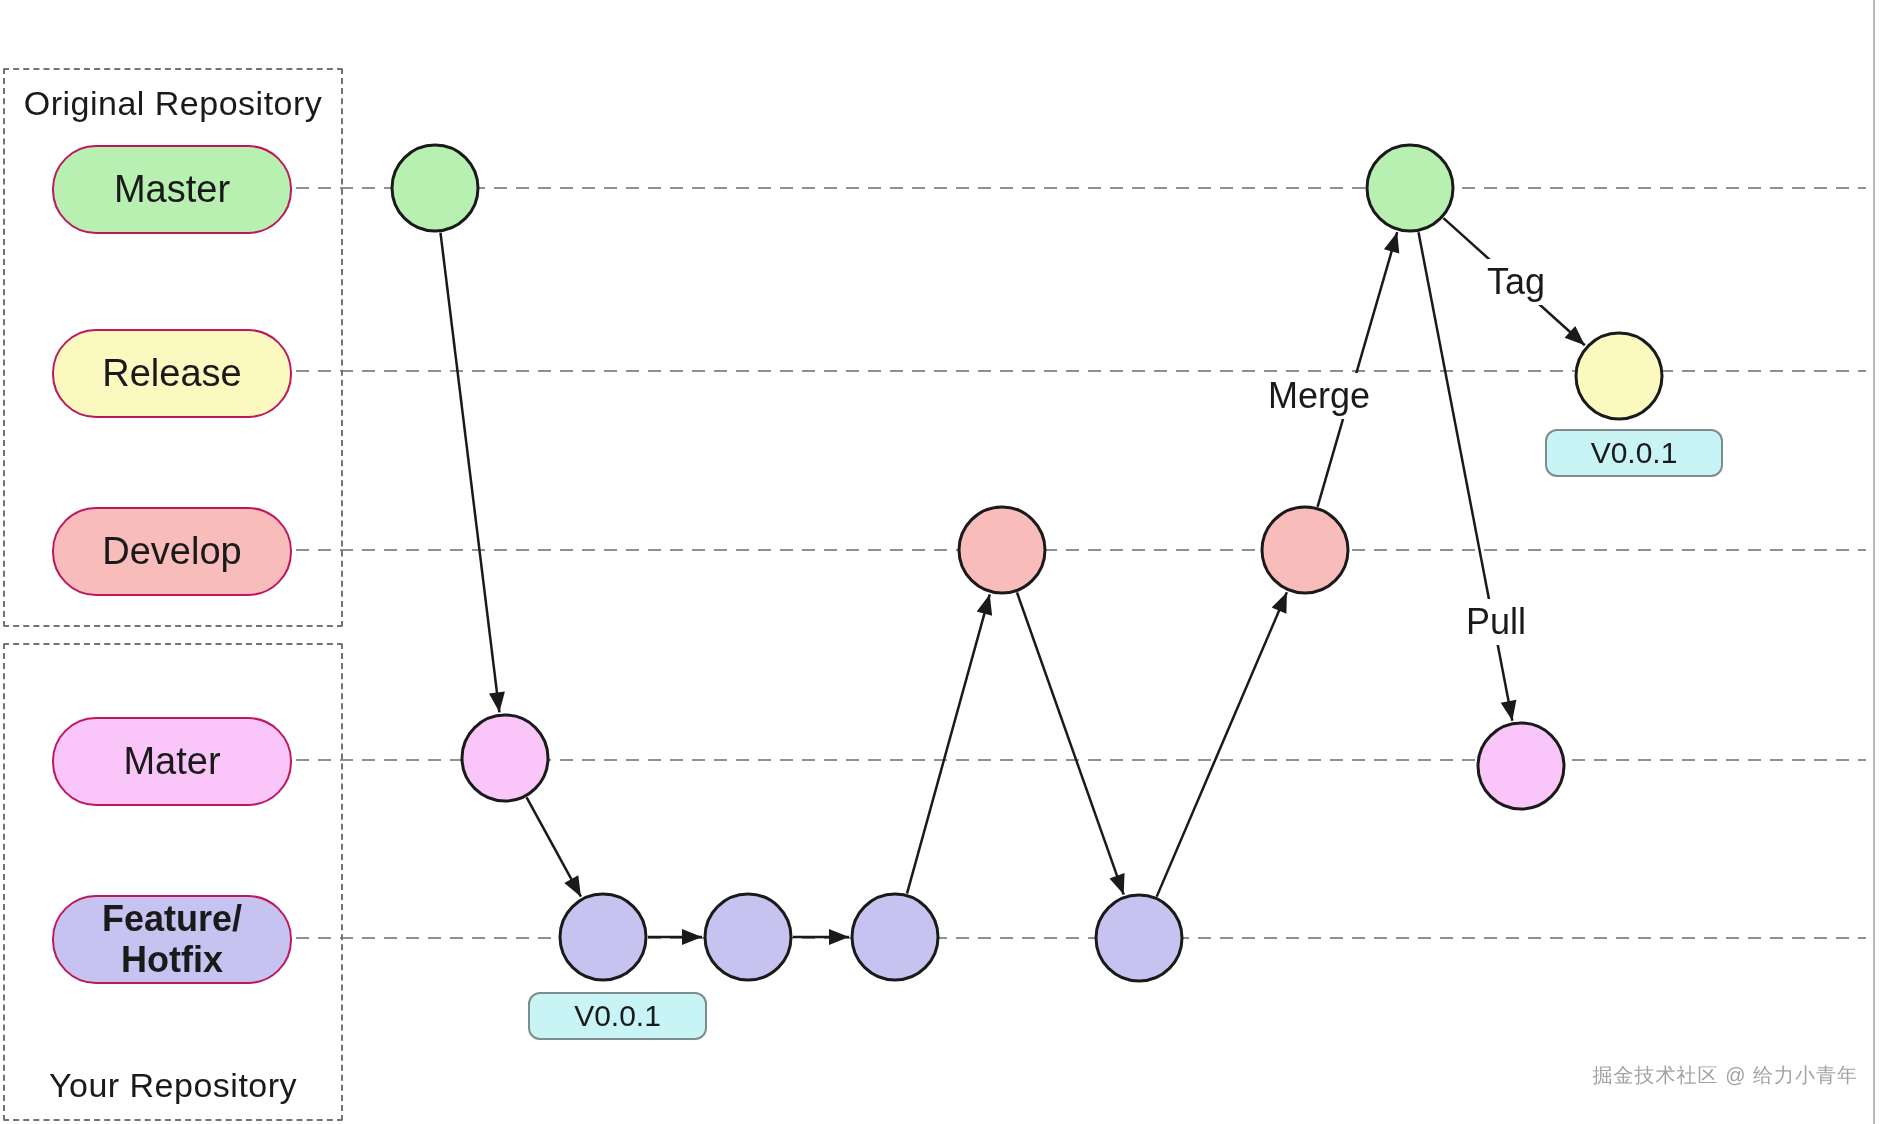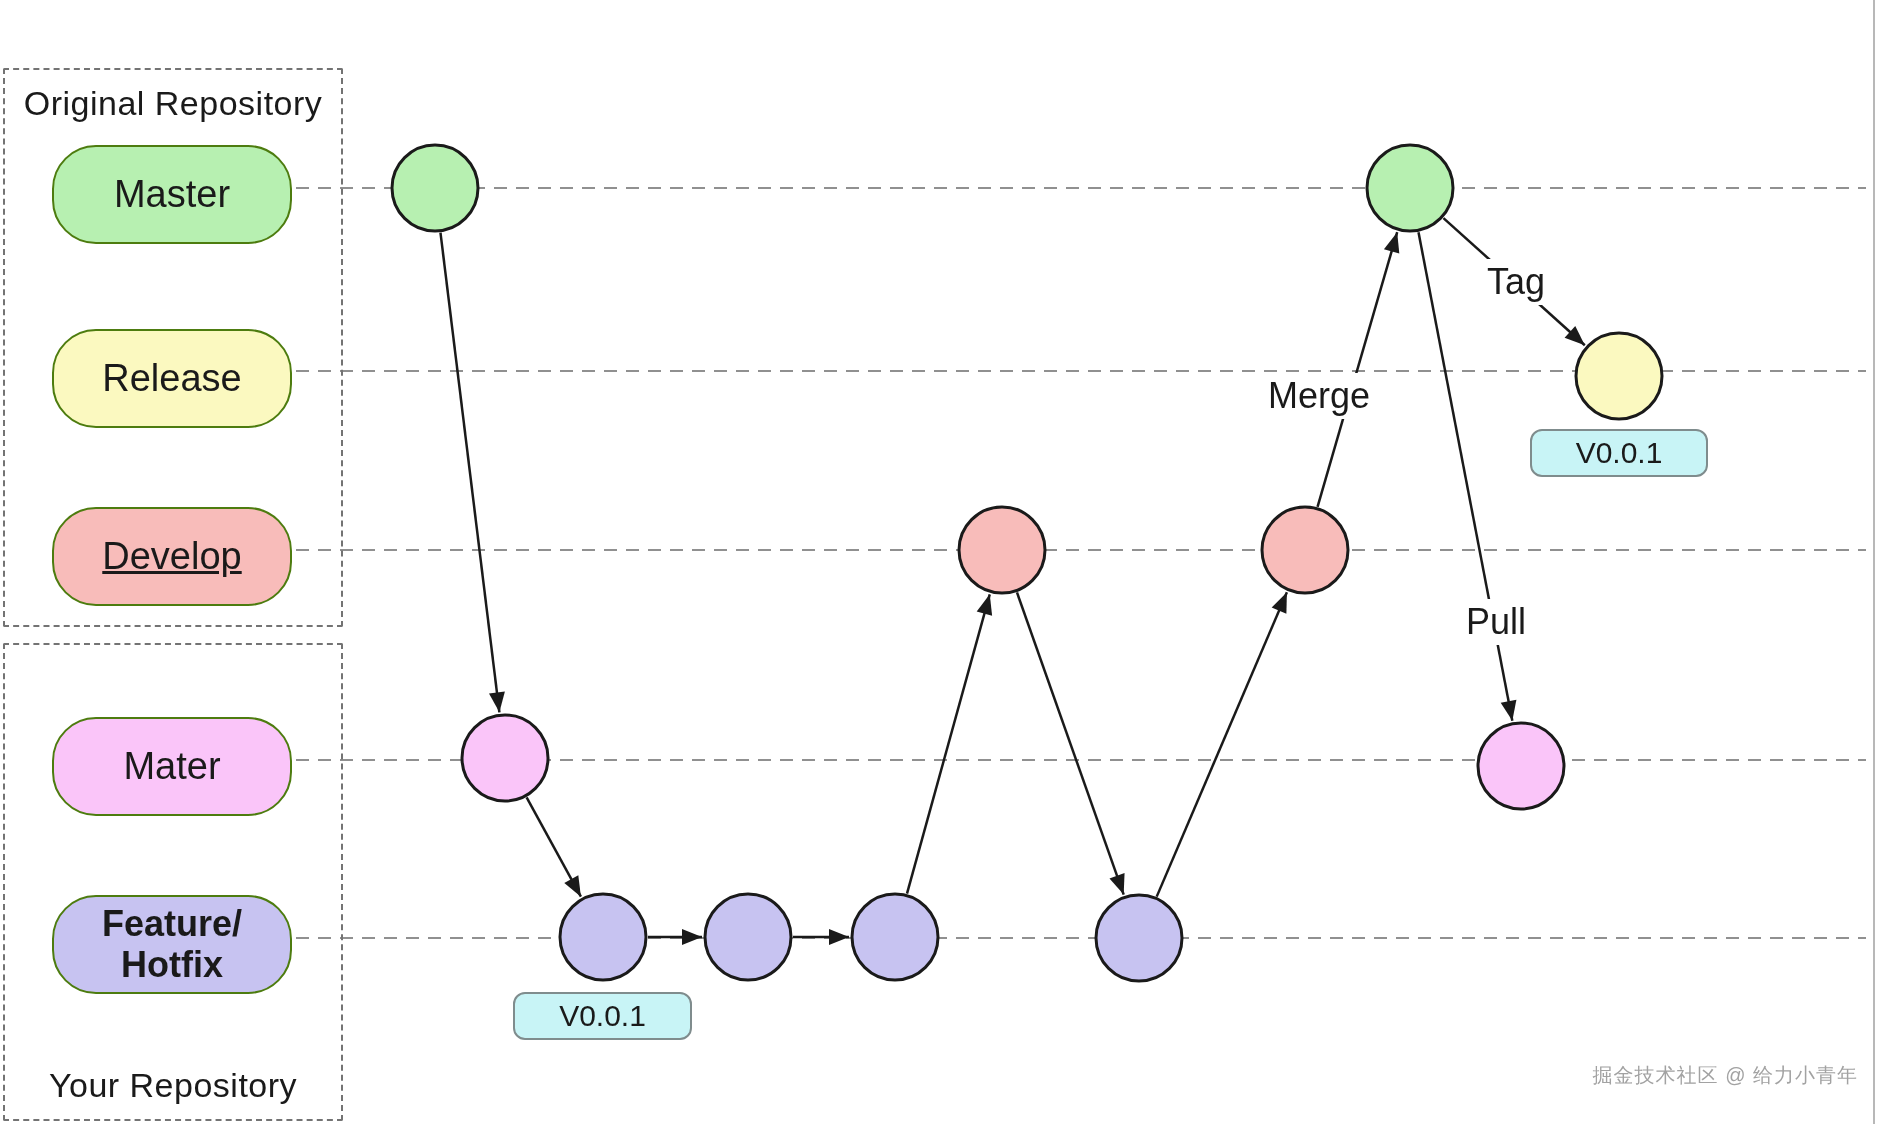--- a/index.html
+++ b/index.html
@@ -8,38 +8,38 @@
     font-family:"Liberation Sans", sans-serif;color:#1a1a1a;overflow:hidden;
   }
   #diagram-svg{position:absolute;left:0;top:0;z-index:1;}
   .panel{position:absolute;border:2px dashed #737373;border-radius:2px;z-index:2;background:transparent;}
   .panel-original{left:3px;top:68px;width:336px;height:555px;}
   .panel-yours{left:3px;top:643px;width:336px;height:474px;}
   .panel-title{position:absolute;left:0;width:100%;text-align:center;font-size:34px;letter-spacing:0.5px;}
   .panel-title.top{top:14px;}
   .panel-title.bottom{bottom:14px;}
   .pill{
-    position:absolute;left:52px;width:240px;height:99px;box-sizing:border-box;
-    border:2px solid #4d7c0f;border-radius:44px;z-index:2;
+    position:absolute;left:52px;width:240px;height:89px;box-sizing:border-box;
+    border:2px solid #be185d;border-radius:44px;z-index:2;
     display:flex;align-items:center;justify-content:center;text-align:center;
     font-size:38px;line-height:1.12;white-space:pre-line;
   }
   .pill-master{top:145px;}
   .pill-release{top:329px;}
   .pill-develop{top:507px;}
   .pill-mater{top:717px;}
   .pill-feature{top:895px;font-size:36px;font-weight:bold;}
   .edge-label{
     position:absolute;transform:translate(-50%,-50%);z-index:3;
     background:#ffffff;padding:2px 8px;font-size:36px;
   }
   .version-badge{
     position:absolute;box-sizing:border-box;z-index:3;
     background:#c8f4f6;border:2px solid #7f8c8d;border-radius:12px;
-    display:flex;align-items:center;justify-content:center;font-size:30px;
+    display:flex;align-items:center;justify-content:center;font-size:30px;margin-left:15px;
   }
   .watermark{
     position:absolute;right:22px;top:1062px;z-index:3;
     font-size:20px;letter-spacing:1px;color:#a2a2a2;
     text-shadow:2px 2px 0 #ffffff;
   }
   .canvas-right-edge{
     position:absolute;left:1873px;top:0;width:2px;height:1124px;
     background:#b8b8b8;z-index:0;
   }
@@ -88,21 +88,21 @@
   <div class="panel panel-original">
     <div class="panel-title top">Original Repository</div>
   </div>
 
   <div class="panel panel-yours">
     <div class="panel-title bottom">Your Repository</div>
   </div>
 
   <div class="pill pill-master" style="background: rgb(183, 240, 177);">Master</div>
   <div class="pill pill-release" style="background: rgb(251, 249, 192);">Release</div>
-  <div class="pill pill-develop" style="background: rgb(248, 188, 186); text-decoration: underline;">Develop</div>
+  <div class="pill pill-develop" style="background: rgb(248, 188, 186);">Develop</div>
   <div class="pill pill-mater" style="background: rgb(250, 197, 249);">Mater</div>
   <div class="pill pill-feature" style="background: rgb(199, 195, 241);">Feature/
 Hotfix</div>
 
   <div class="edge-label" style="left: 1319px; top: 381px; margin-top: 15px;">Merge</div>
   <div class="edge-label" style="left: 1516px; top: 282px;">Tag</div>
   <div class="edge-label" style="left: 1496px; top: 622px;">Pull</div>
 
   <div class="version-badge" style="left: 513px; top: 992px; width: 179px; height: 48px;">V0.0.1</div>
   <div class="version-badge" style="left: 1530px; top: 429px; width: 178px; height: 48px;">V0.0.1</div>

